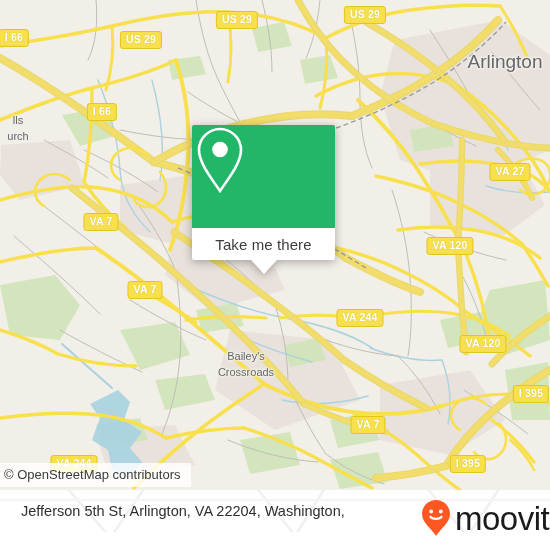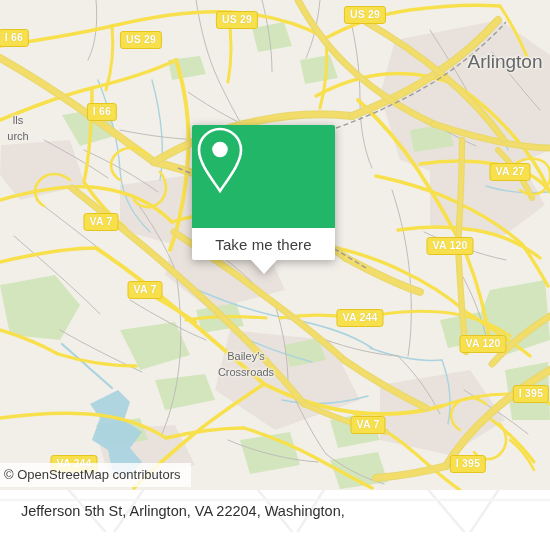--- a/index.html
+++ b/index.html
@@ -366,14 +366,23 @@
         <path d="M505,-10 L452,70"></path>
         <path d="M0,10 L550,10" stroke="#f5f5f5"></path>
       </g>
     </svg>
 
     <div class="footer-text">
       <div>Jefferson 5th St, Arlington, VA 22204, Washington,</div>
     </div>
   </div>
 
+  <div class="logo">
+    <svg width="30" height="38" viewBox="0 0 30 38">
+      <path d="M15 1 C7.3 1 1 7.3 1 15 C1 24 11 30 15 37 C19 30 29 24 29 15 C29 7.3 22.7 1 15 1 Z" fill="#ff5722"></path>
+      <circle cx="10.2" cy="12.4" r="1.9" fill="#ffffff"></circle>
+      <circle cx="19.8" cy="12.4" r="1.9" fill="#ffffff"></circle>
+      <path d="M9.4 17.6 C11.2 20.6 18.8 20.6 20.6 17.6" fill="none" stroke="#ffffff" stroke-width="2.1" stroke-linecap="round"></path>
+    </svg>
+    <span class="logo-word">moovit</span>
+  </div>
 
 </div>
 
 </body></html>

